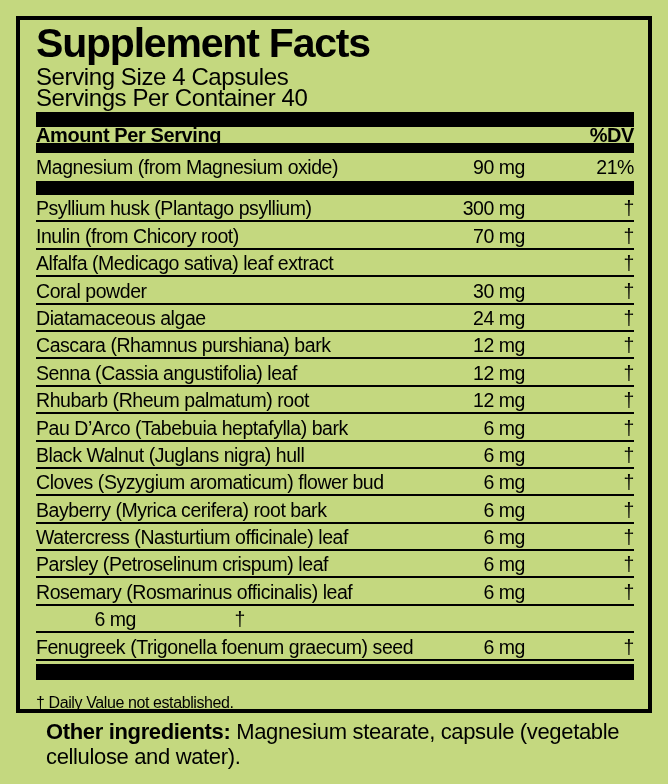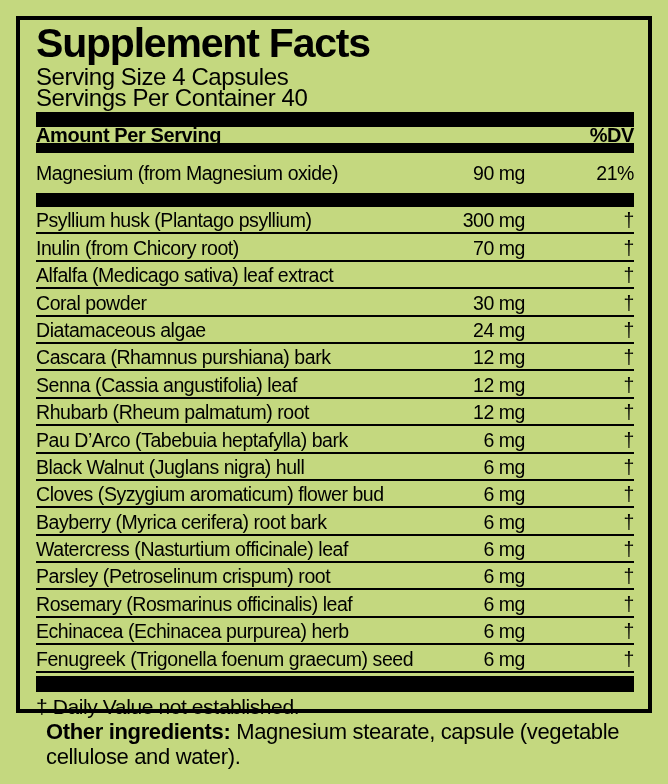--- a/index.html
+++ b/index.html
@@ -54,41 +54,41 @@
     align-items: center;
     height: 16px;
     font-size: 20px;
     font-weight: bold;
     letter-spacing: -0.4px;
     white-space: nowrap;
   }
   .mag-row {
     display: flex;
     align-items: center;
-    height: 40px;
+    height: 28px;
     font-size: 19.5px;
     letter-spacing: -0.45px;
     white-space: nowrap;
   }
   .ing-row {
     display: flex;
     align-items: flex-end;
     height: 25.4px;
     border-bottom: 2px solid #000;
     font-size: 19.5px;
     letter-spacing: -0.45px;
     white-space: nowrap;
   }
   .cell-name { flex: 1; text-align: left; overflow: visible; }
   .cell-amount { width: 100px; text-align: right; }
   .cell-dv { width: 109px; text-align: right; }
   .footnote {
-    font-size: 21px;
+    font-size: 16px;
     letter-spacing: -0.4px;
-    padding-top: 4px;
+    padding-top: 12px;
     line-height: 22px;
     white-space: nowrap;
   }
   .footer {
     position: absolute;
     left: 14px;
     top: 719px;
     width: 642px;
     font-size: 22px;
     line-height: 25px;
@@ -181,31 +181,30 @@
       <span class="cell-name">Bayberry (Myrica cerifera) root bark</span>
       <span class="cell-amount">6 mg</span>
       <span class="cell-dv">†</span>
     </div>
     <div class="ing-row">
       <span class="cell-name">Watercress (Nasturtium officinale) leaf</span>
       <span class="cell-amount">6 mg</span>
       <span class="cell-dv">†</span>
     </div>
     <div class="ing-row">
-      <span class="cell-name">Parsley (Petroselinum crispum) root</span>
+      <span class="cell-name">Parsley (Petroselinum crispum) leaf</span>
       <span class="cell-amount">6 mg</span>
       <span class="cell-dv">†</span>
     </div>
     <div class="ing-row">
       <span class="cell-name">Rosemary (Rosmarinus officinalis) leaf</span>
       <span class="cell-amount">6 mg</span>
       <span class="cell-dv">†</span>
     </div>
     <div class="ing-row">
-      <span class="cell-name">Echinacea (Echinacea purpurea) herb</span>
       <span class="cell-amount">6 mg</span>
       <span class="cell-dv">†</span>
     </div>
     <div class="ing-row">
       <span class="cell-name">Fenugreek (Trigonella foenum graecum) seed</span>
       <span class="cell-amount">6 mg</span>
       <span class="cell-dv">†</span>
     </div>
   </div>
 

